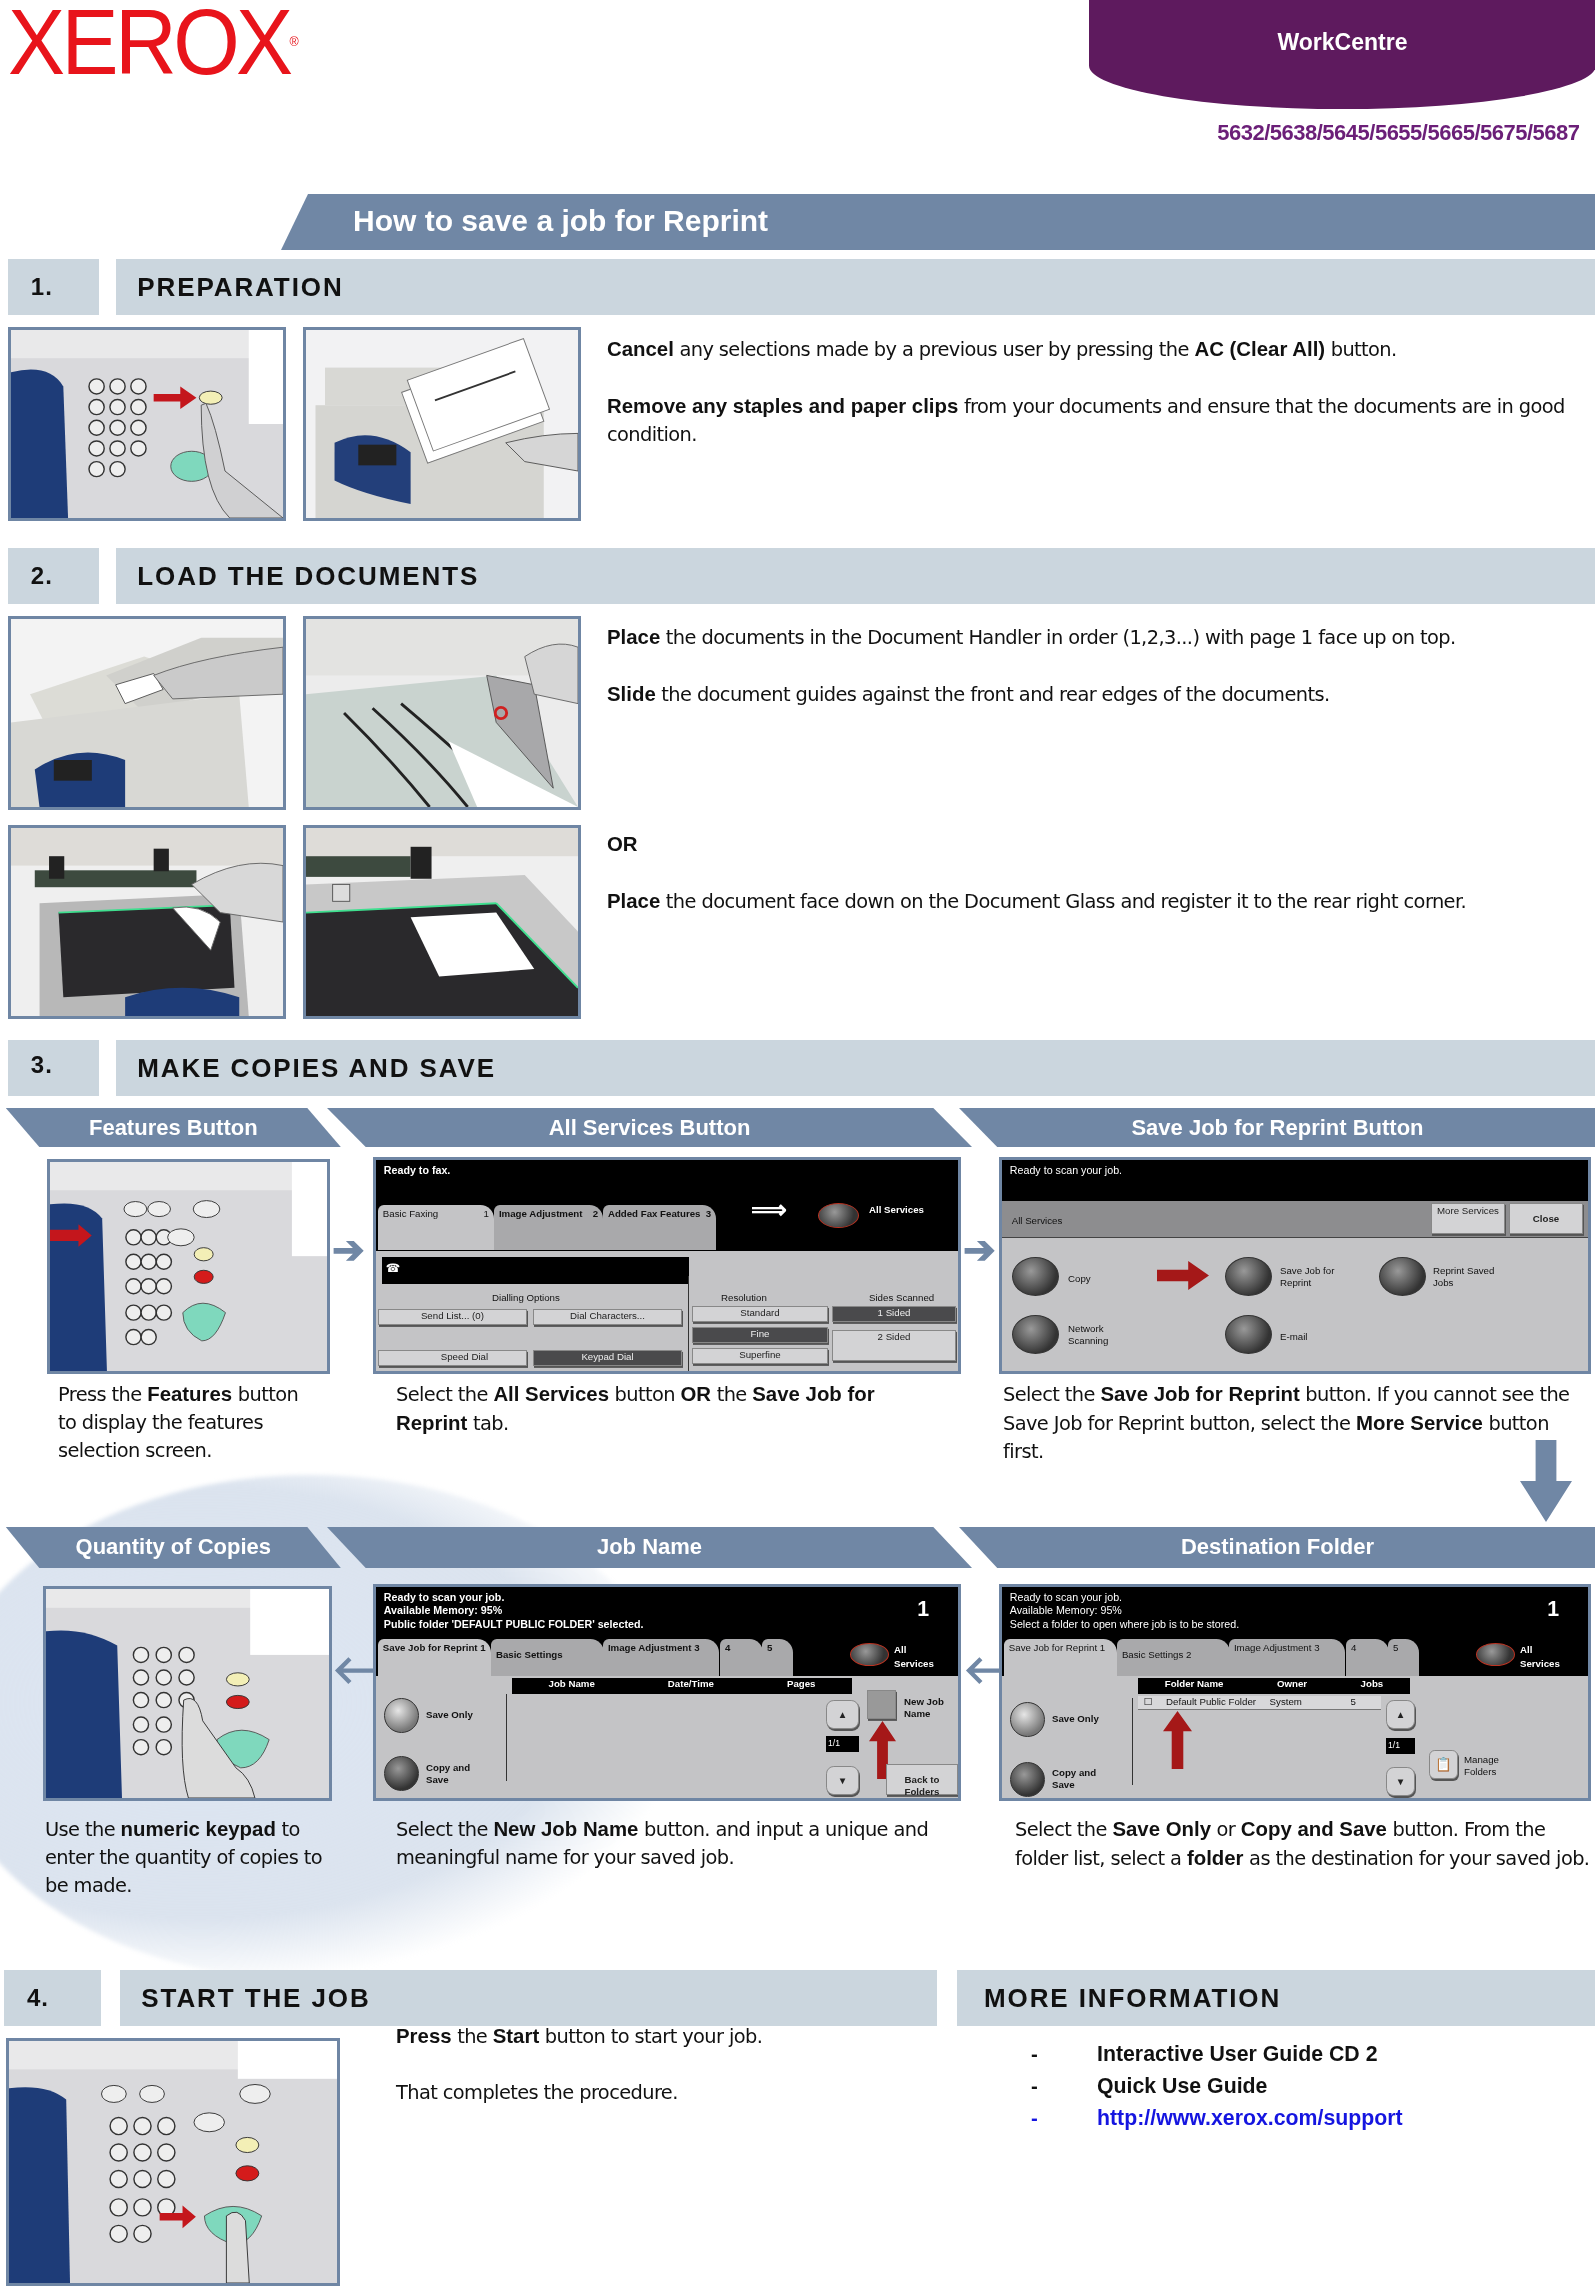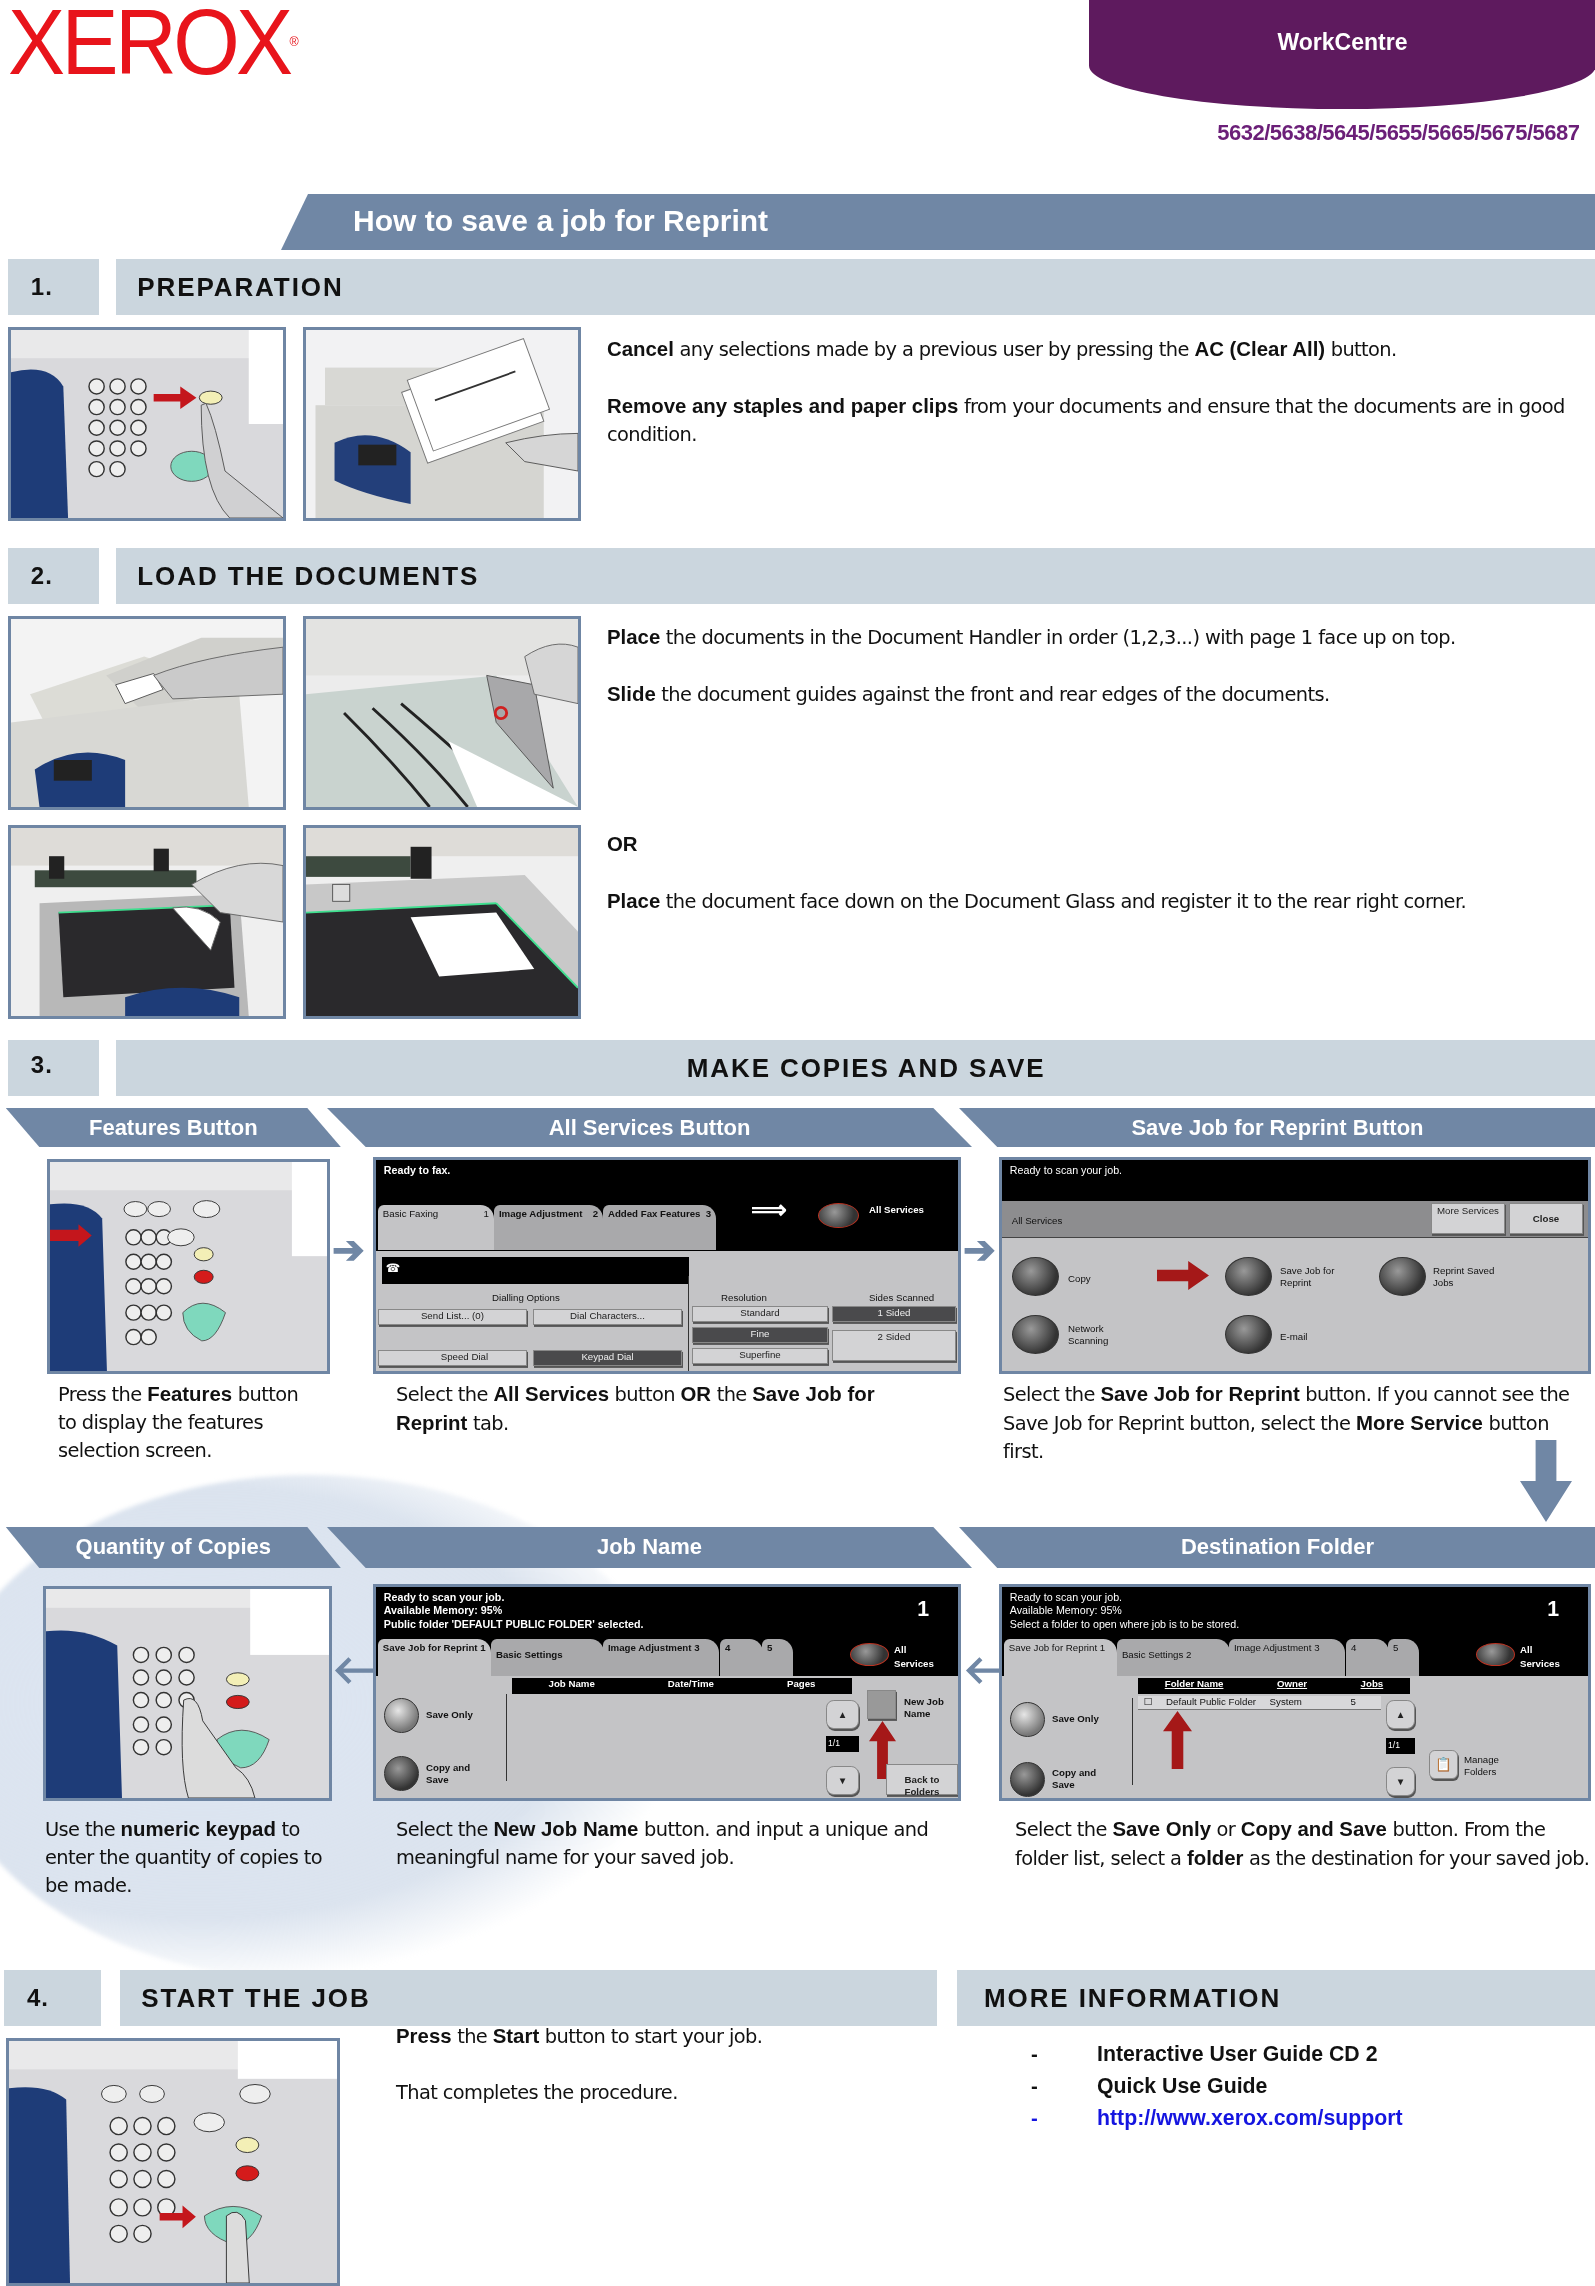--- a/index.html
+++ b/index.html
@@ -182,21 +182,21 @@
   <div class="gap"></div>
   <div><b>Slide</b><span> the document guides against the front and rear edges of the documents.</span></div>
 </div>
 <div class="abs para" style="left:607px;top:830px;width:980px;">
   <div><b>OR</b></div>
   <div class="gap"></div>
   <div><b>Place</b><span> the document face down on the Document Glass and register it to the rear right corner.</span></div>
 </div>
 
 <div class="abs sec-num" style="left:7.8px;top:1040px;width:91px;line-height:50px;">3.</div>
-<div class="abs sec-title" style="left:116px;top:1040px;width:1479px;text-align:center;">MAKE COPIES AND SAVE</div>
+<div class="abs sec-title" style="left:116px;top:1040px;width:1479px;">MAKE COPIES AND SAVE</div>
 
 <div class="abs lens"></div>
 
 <div class="abs tab-bar tab-first" style="left:5.8px;top:1108px;width:335px;">Features Button</div>
 <div class="abs tab-bar tab-mid" style="left:327px;top:1108px;width:645px;">All Services Button</div>
 <div class="abs tab-bar tab-last" style="left:959px;top:1108px;width:637px;">Save Job for Reprint Button</div>
 
 <div class="abs photo" style="left:47px;top:1159px;width:283px;height:215px;">
   <svg viewBox="0 0 292 222" preserveAspectRatio="none">
     <rect width="292" height="222" fill="#d9d9dc"></rect>
@@ -358,21 +358,21 @@
     <div>Select a folder to open where job is to be stored.</div>
     <div style="position:absolute;right:29px;top:15.5px;font-size:21.3px;font-weight:700;">1</div>
     <div class="scr-tab active" style="left:1.9px;top:52px;width:113px;height:37px;font-weight:400;"><span>Save Job for Reprint</span> <span>1</span></div>
     <div class="scr-tab" style="left:115px;top:52px;width:113px;height:37px;font-weight:400;line-height:25px;"><span>Basic Settings</span> <span>2</span></div>
     <div class="scr-tab" style="left:227px;top:52px;width:116px;height:37px;font-weight:400;"><span>Image Adjustment</span> <span>3</span></div>
     <div class="scr-tab" style="left:344px;top:52px;width:43px;height:37px;"><span>4</span></div>
     <div class="scr-tab" style="left:386px;top:52px;width:31px;height:37px;"><span>5</span></div>
     <div class="round-btn dark" style="left:474px;top:56px;width:39px;height:23px;border-color:#b32;"></div>
     <div style="position:absolute;left:518px;top:56px;width:49px;font-size:9.7px;font-weight:700;">All Services</div>
   </div>
-  <div class="hdr-row" style="left:136px;top:91px;width:272px;height:15.5px;display:flex;justify-content:space-around;text-decoration:underline;">
+  <div class="hdr-row" style="left:136px;top:91px;width:272px;height:15.5px;display:flex;justify-content:space-around;">
     <span>Folder Name</span>
       <span>Owner</span>
       <span>Jobs</span>
   </div>
   <div style="position:absolute;left:136px;top:109px;width:243px;height:13.6px;background:#d8d8da;border-bottom:1.9px solid #777;font-size:9.7px;display:flex;gap:13.6px;padding-left:5.8px;">
     <span>☐</span>
       <span>Default Public Folder</span>
       <span>System</span>
       <span style="margin-left:35px">5</span>
   </div>

